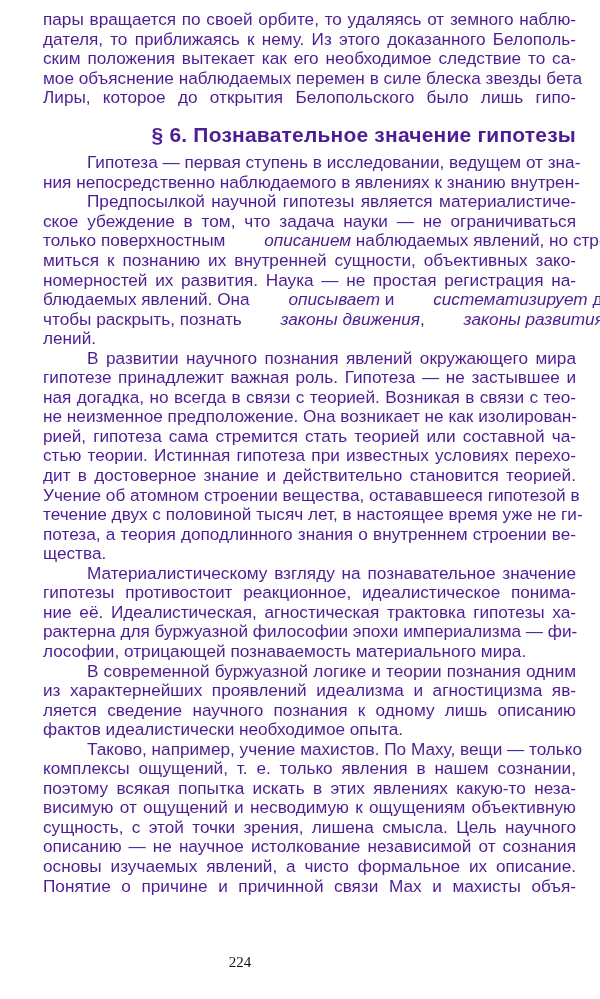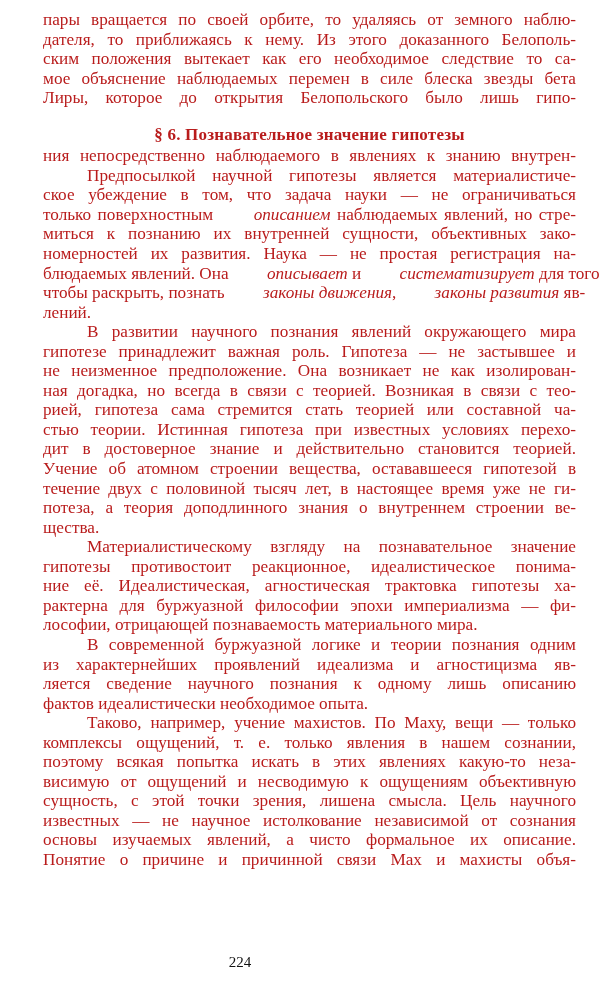--- a/index.html
+++ b/index.html
@@ -1,28 +1,28 @@
 <!DOCTYPE html>
 <html><head>
 <meta charset="utf-8">
 <style>
   html, body { margin: 0; padding: 0; background: #ffffff; }
   body { width: 600px; height: 999px; position: relative; overflow: hidden; }
   .page {
     position: absolute; left: 43px; top: 10px; width: 533px;
-    font-family: Liberation Serif, serif;
-    font-size: 17.2px; line-height: 19.55px; color: #b91c1c;
+    font-family: Liberation Sans, sans-serif;
+    font-size: 17.2px; line-height: 19.55px; color: #4c1d95;
     text-align: justify;
   }
   .line { display: block; white-space: nowrap; text-align-last: justify; height: 19.55px; }
   .line.last { text-align-last: left; }
   .indent { padding-left: 44px; }
   .heading {
-    text-align: center; font-weight: bold; font-size: 17px;
-    margin: 17px 0 2px 0; letter-spacing: 0.2px; white-space: nowrap;
+    text-align: right; font-weight: bold; font-size: 21px;
+    margin: 17px 0 9px 0; letter-spacing: 0.2px; white-space: nowrap;
   }
   em { font-style: italic; margin-left: 34px; }
   .page-number {
     position: absolute; left: 0; width: 480px; top: 954px;
     text-align: center; font-family: "Liberation Serif", serif; font-size: 15px; color: #111;
   }
 </style>
 </head>
 <body>
 
@@ -32,39 +32,40 @@
     <span class="line">пары вращается по своей орбите, то удаляясь от земного наблю-</span>
     <span class="line">дателя, то приближаясь к нему. Из этого доказанного Белополь-</span>
     <span class="line">ским положения вытекает как его необходимое следствие то са-</span>
     <span class="line">мое объяснение наблюдаемых перемен в силе блеска звезды бета</span>
     <span class="line">Лиры, которое до открытия Белопольского было лишь гипо-</span>
   </div>
 
   <div class="heading">§ 6. Познавательное значение гипотезы</div>
 
   <div>
+    <span class="line indent">Гипотеза — первая ступень в исследовании, ведущем от зна-</span>
     <span class="line">ния непосредственно наблюдаемого в явлениях к знанию внутрен-</span>
   </div>
 
   <div>
     <span class="line indent">Предпосылкой научной гипотезы является материалистиче-</span>
     <span class="line">ское убеждение в том, что задача науки — не ограничиваться</span>
     <span class="line rich">только поверхностным <em>описанием</em> наблюдаемых явлений, но стре-</span>
     <span class="line">миться к познанию их внутренней сущности, объективных зако-</span>
     <span class="line">номерностей их развития. Наука — не простая регистрация на-</span>
     <span class="line rich">блюдаемых явлений. Она <em>описывает</em> и <em>систематизирует</em> для того,</span>
     <span class="line rich">чтобы раскрыть, познать <em>законы движения</em>, <em>законы развития</em> яв-</span>
     <span class="line last">лений.</span>
   </div>
 
   <div>
     <span class="line indent">В развитии научного познания явлений окружающего мира</span>
     <span class="line">гипотезе принадлежит важная роль. Гипотеза — не застывшее и</span>
+    <span class="line">ная догадка, но всегда в связи с теорией. Возникая в связи с тео-</span>
     <span class="line">не неизменное предположение. Она возникает не как изолирован-</span>
-    <span class="line">ная догадка, но всегда в связи с теорией. Возникая в связи с тео-</span>
     <span class="line">рией, гипотеза сама стремится стать теорией или составной ча-</span>
     <span class="line">стью теории. Истинная гипотеза при известных условиях перехо-</span>
     <span class="line">дит в достоверное знание и действительно становится теорией.</span>
     <span class="line">Учение об атомном строении вещества, остававшееся гипотезой в</span>
     <span class="line">течение двух с половиной тысяч лет, в настоящее время уже не ги-</span>
     <span class="line">потеза, а теория доподлинного знания о внутреннем строении ве-</span>
     <span class="line last">щества.</span>
   </div>
 
   <div>
@@ -81,20 +82,20 @@
     <span class="line">ляется сведение научного познания к одному лишь описанию</span>
     <span class="line last">фактов идеалистически необходимое опыта.</span>
   </div>
 
   <div>
     <span class="line indent">Таково, например, учение махистов. По Маху, вещи — только</span>
     <span class="line">комплексы ощущений, т. е. только явления в нашем сознании,</span>
     <span class="line">поэтому всякая попытка искать в этих явлениях какую-то неза-</span>
     <span class="line">висимую от ощущений и несводимую к ощущениям объективную</span>
     <span class="line">сущность, с этой точки зрения, лишена смысла. Цель научного</span>
-    <span class="line">известных — не научное истолкование независимой от сознания</span>
+    <span class="line">описанию — не научное истолкование независимой от сознания</span>
     <span class="line">основы изучаемых явлений, а чисто формальное их описание.</span>
     <span class="line">Понятие о причине и причинной связи Мах и махисты объя-</span>
   </div>
 
 </div>
 
 <div class="page-number">224</div>
 
 </body></html>

